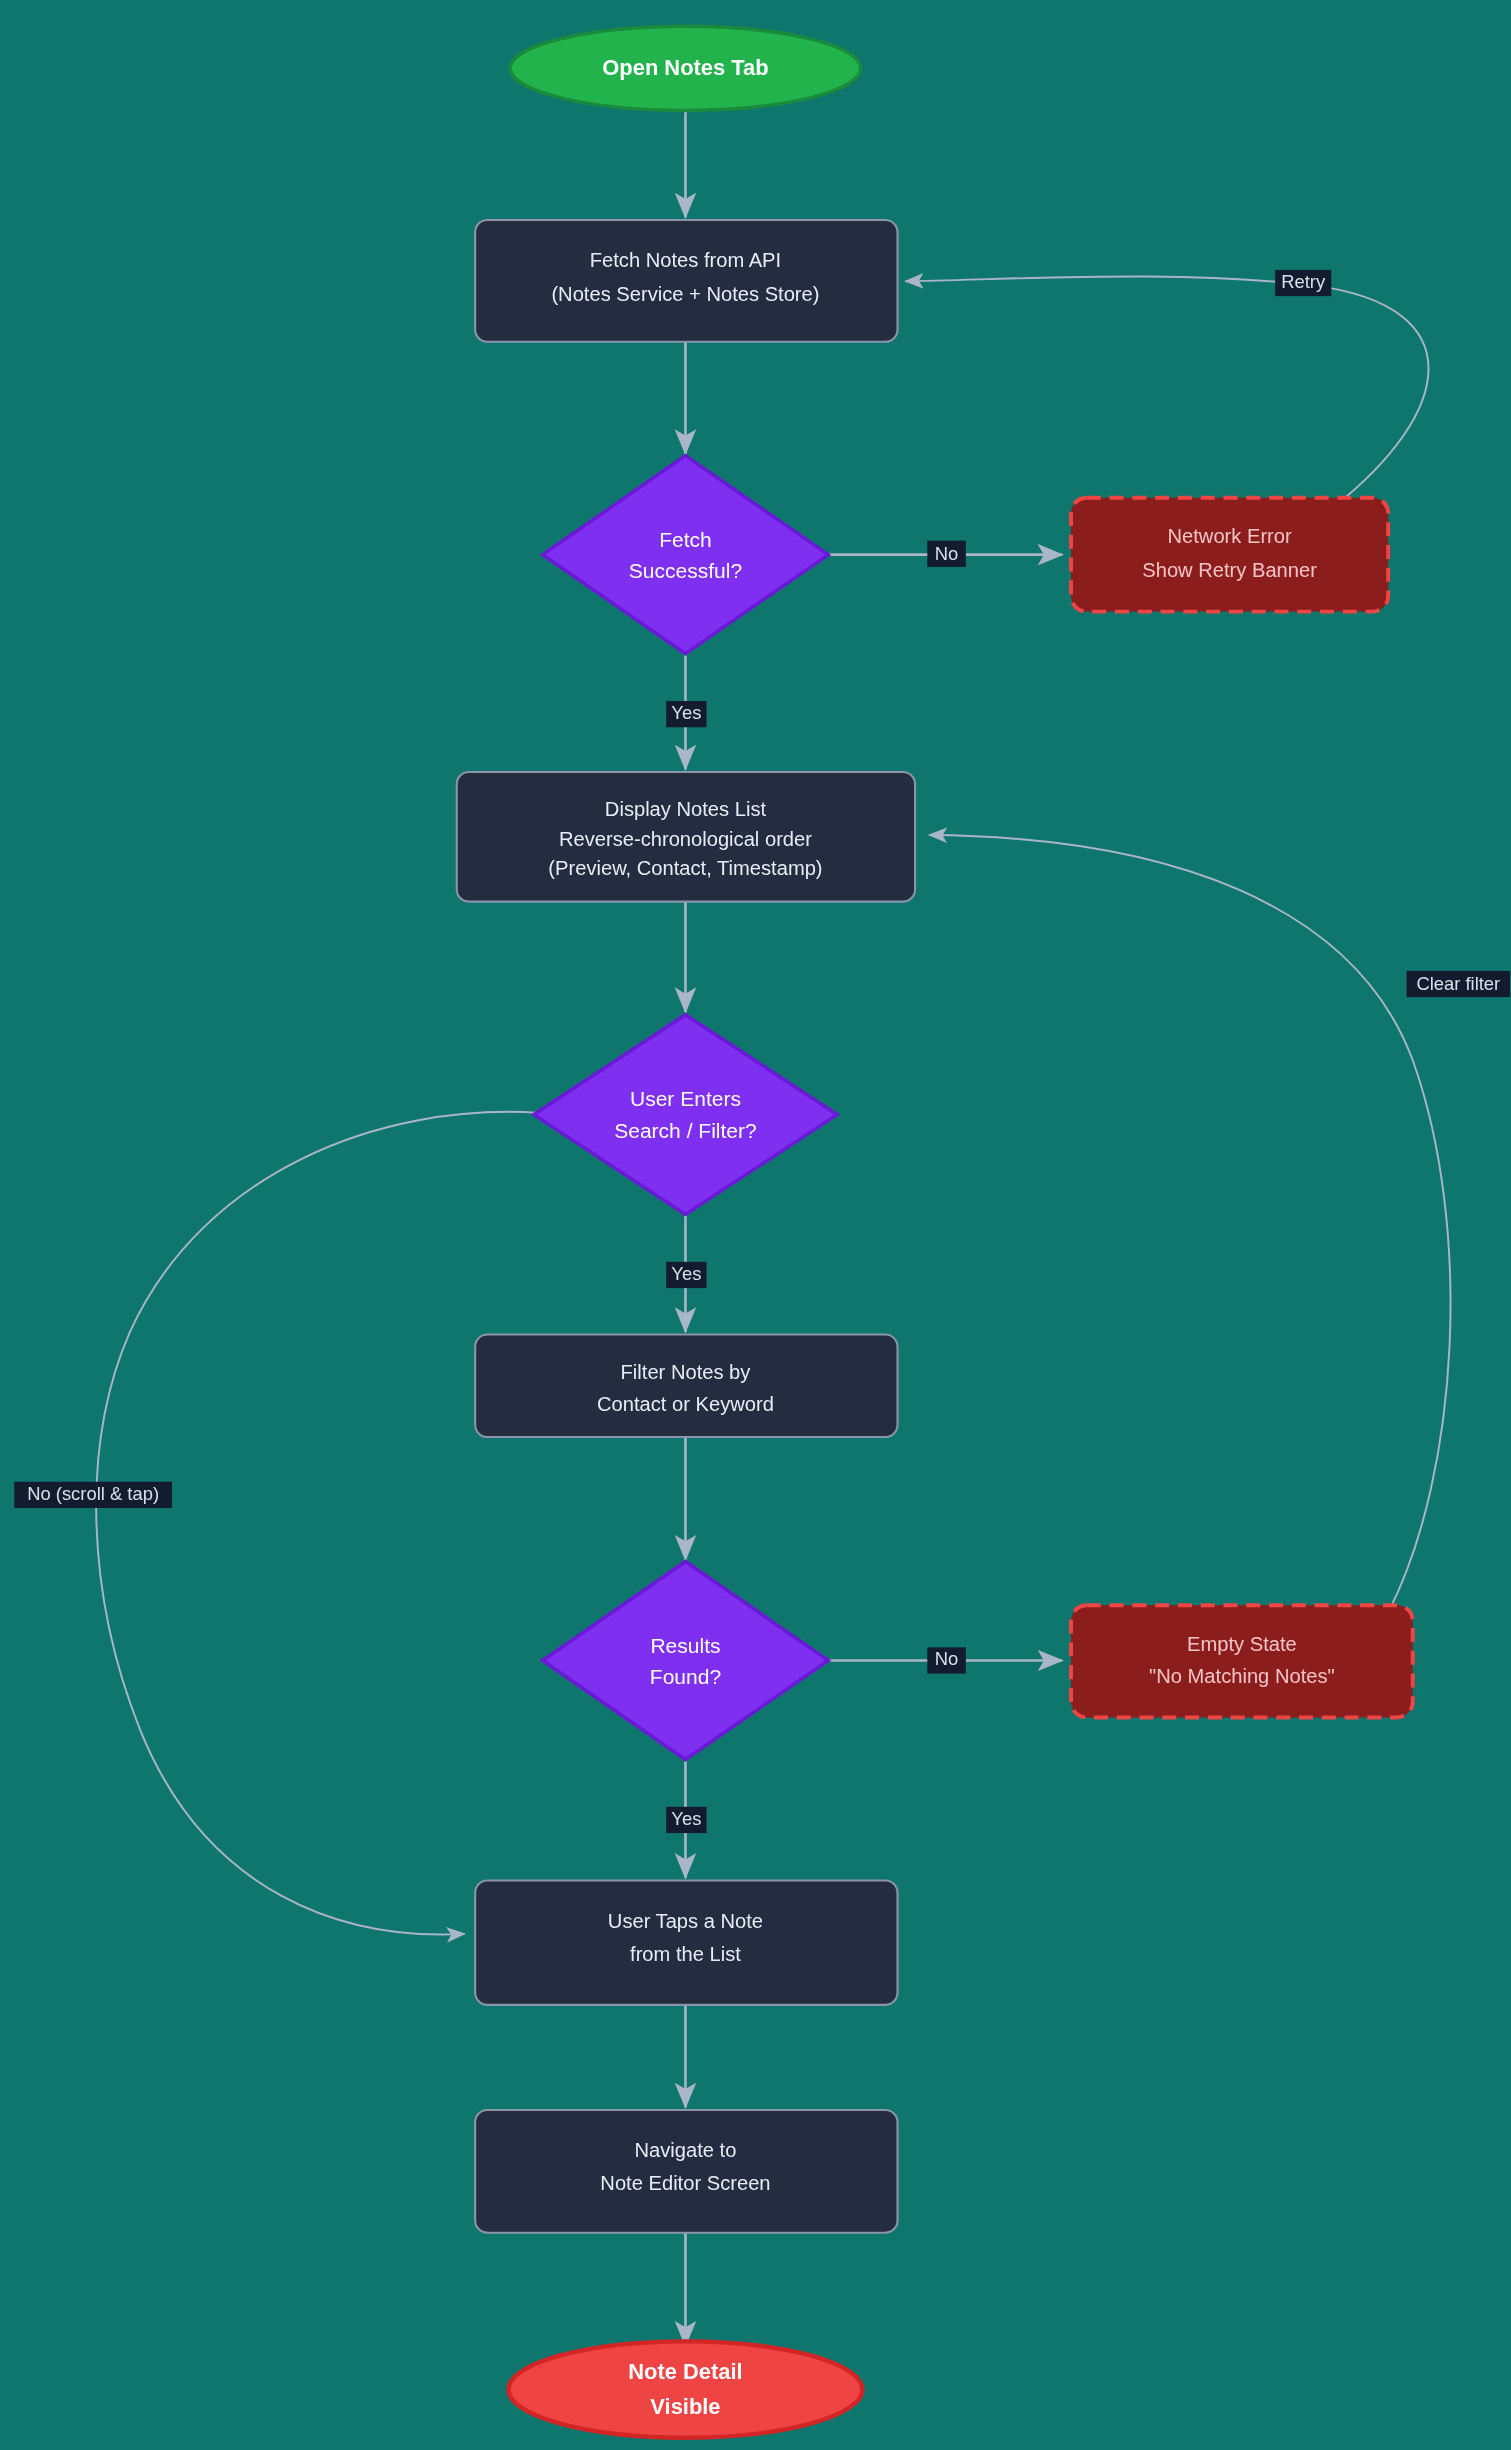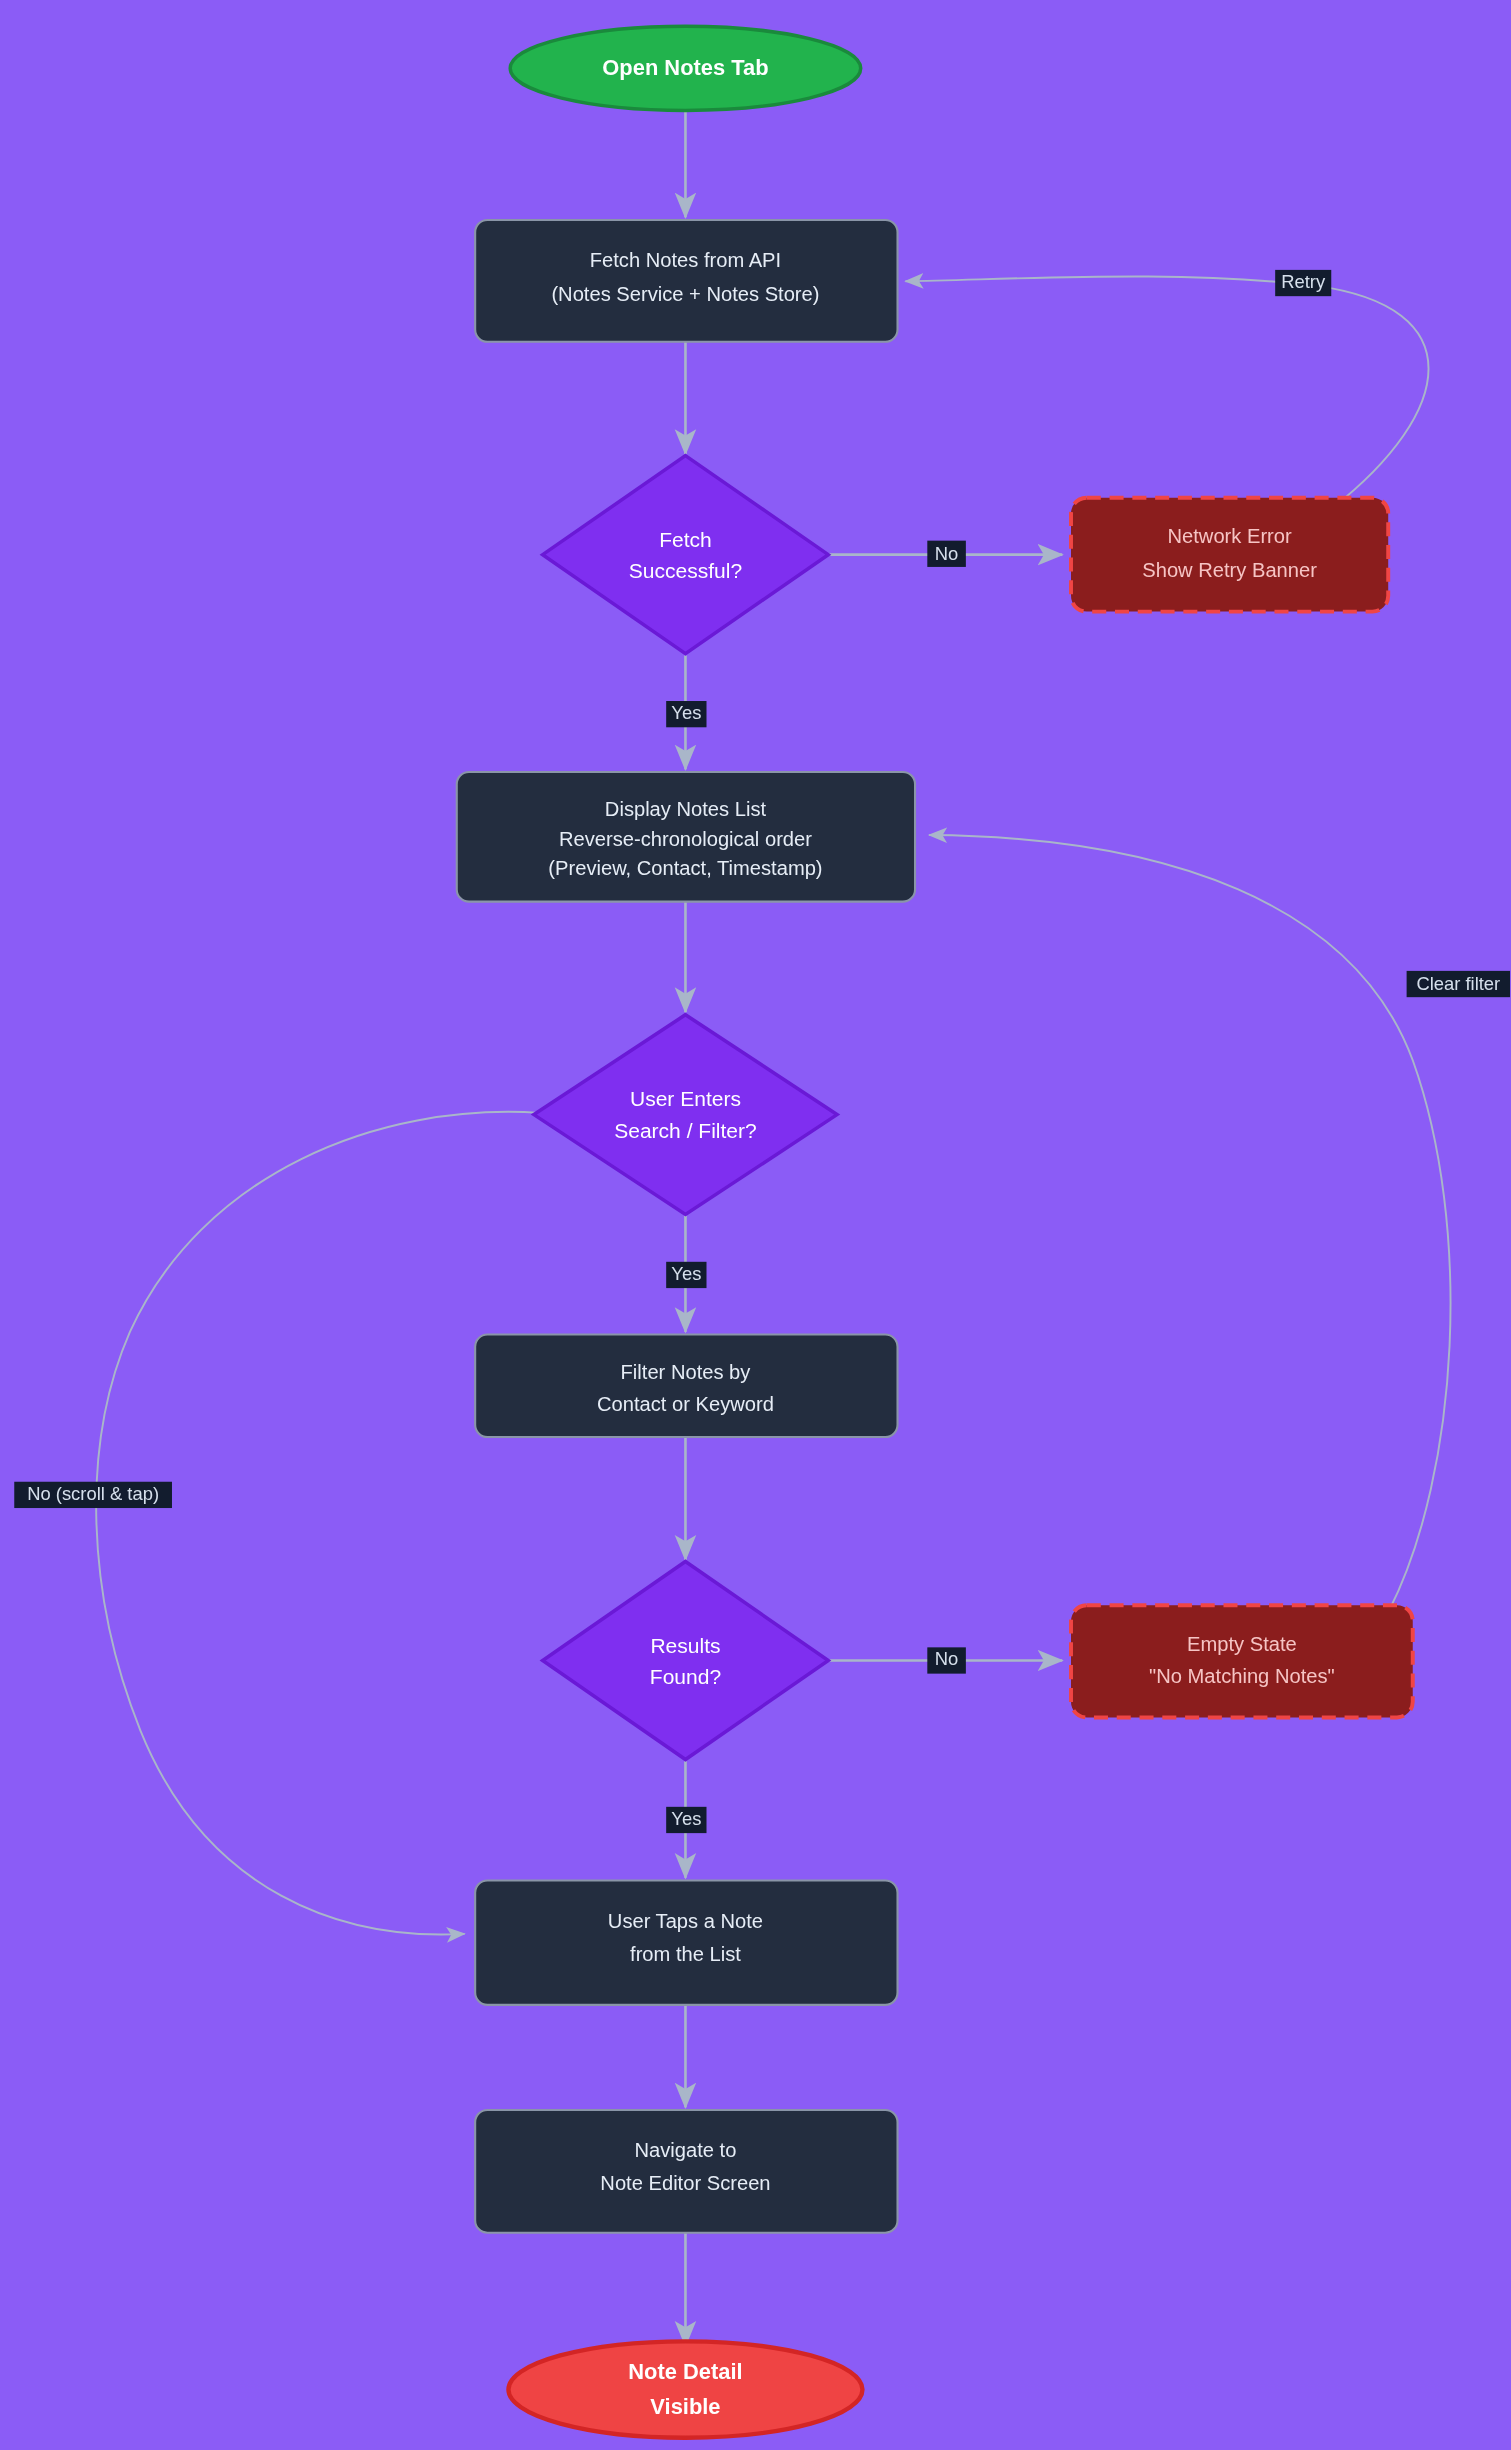--- a/index.html
+++ b/index.html
@@ -10,21 +10,21 @@
   body {
     width: 1512px;
     height: 2450px;
     overflow: hidden;
     font-family: "Liberation Sans", sans-serif;
   }
   #flow-root {
     position: relative;
     width: 1512px;
     height: 2450px;
-    background: #8b5cf6;
+    background: #0f766e;
   }
   svg#flowchart {
     display: block;
     width: 1512px;
     height: 2450px;
   }
   .node-rect {
     fill: #232d3f;
     stroke: #8a95a8;
     stroke-width: 2.4;

